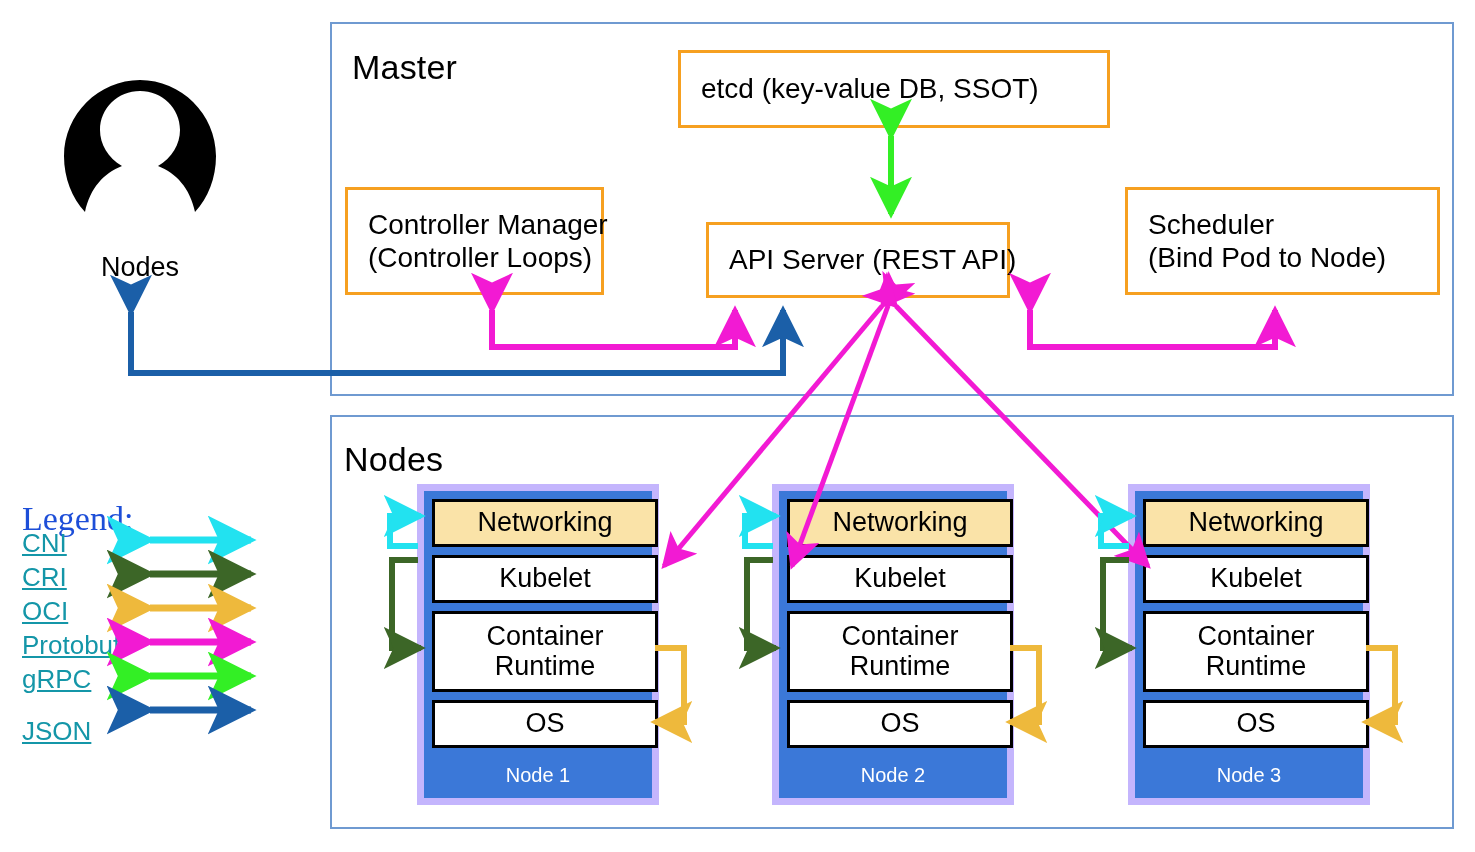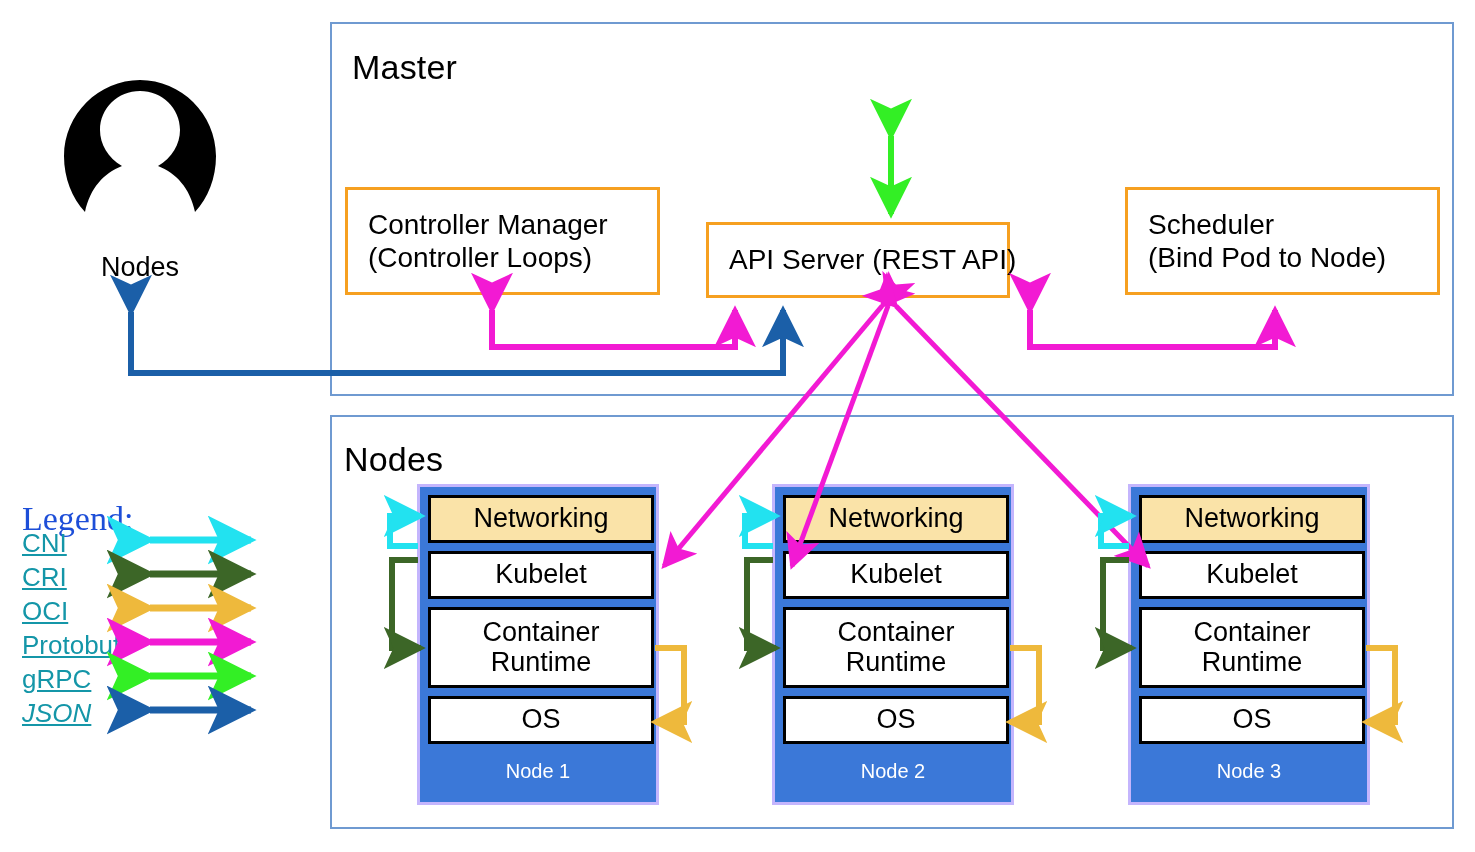--- a/index.html
+++ b/index.html
@@ -14,21 +14,21 @@
   
   .mbox{position:absolute;border:3px solid #f6a020;background:#ffffff;
         display:flex;align-items:center;padding-left:20px;box-sizing:border-box;}
   .mbox .lbl{font-size:28px;line-height:1.18;color:#000;white-space:pre;}
 
   
   .user-ico{position:absolute;}
   .user-cap{position:absolute;font-size:27px;text-align:center;}
 
   
-  .node{position:absolute;background:#3b78d8;border:3px solid #c4b5fd;box-sizing:border-box;}
+  .node{position:absolute;background:#3b78d8;border:7px solid #c4b5fd;box-sizing:border-box;}
   .layer{position:absolute;background:#ffffff;border:3px solid #000;box-sizing:border-box;
          display:flex;align-items:center;justify-content:center;text-align:center;}
   .layer.net{background:#fae3a8;}
   .layer span{font-size:27px;line-height:1.1;color:#000;}
   .node-name{position:absolute;width:100%;text-align:center;color:#ffffff;font-size:20px;}
 
   
   .legend-title{position:absolute;font-size:34px;color:#1d4ed8;font-family:Liberation Serif, serif;}
   .legend-item{position:absolute;font-size:26px;color:#1496a8;text-decoration:underline;
                text-decoration-color:#1496a8;white-space:nowrap;}
@@ -48,22 +48,25 @@
                C 102 13 120 30 120 52 C 120 66 112 80 98 88
                C 116 95 130 110 135 134
                C 148 120 156 100 156 78 C 156 36 121 2 80 2 Z" fill="#000000"></path>
     </svg>
   </div>
   <div class="user-cap" style="left:60px;top:252px;width:160px;">Nodes</div>
 
   <div class="group-box" style="left:330px;top:22px;width:1120px;height:370px;"></div>
   <div class="group-title" style="left:352px;top:48px;text-align:center;">Master</div>
 
-
-  <div class="mbox" style="left:345px;top:187px;width:315px;height:108px;">
+  <div class="mbox" style="left:678px;top:50px;width:432px;height:78px;">
+    <span class="lbl">etcd (key-value DB, SSOT)</span>
+  </div>
+
+  <div class="mbox" style="left:345px;top:187px;width:259px;height:108px;">
     <span class="lbl">Controller Manager
 (Controller Loops)</span>
   </div>
 
   <div class="mbox" style="left:706px;top:222px;width:304px;height:76px;">
     <span class="lbl">API Server (REST API)</span>
   </div>
 
   <div class="mbox" style="left:1125px;top:187px;width:315px;height:108px;">
     <span class="lbl">Scheduler
@@ -124,21 +127,21 @@
     <div class="node-name" style="left:0;top:273px;">Node 3</div>
   </div>
 
   <div class="legend-title" style="left:22px;top:500px;">Legend:</div>
 
   <div class="legend-item" style="left:22px;top:528px;">CNI</div>
   <div class="legend-item" style="left:22px;top:562px;">CRI</div>
   <div class="legend-item" style="left:22px;top:596px;">OCI</div>
   <div class="legend-item" style="left:22px;top:630px;">Protobuf</div>
   <div class="legend-item" style="left:22px;top:664px;">gRPC</div>
-  <div class="legend-item" style="left:22px;top:698px;font-style:italic;">JSON</div>
+  <div class="legend-item" style="left:22px;top:716px;">JSON</div>
 
   <svg class="ov" viewBox="0 0 1475 852">
     <defs>
 
       <marker id="mH-mag" markerWidth="7" markerHeight="7" refX="6.2" refY="3.5" orient="auto" markerUnits="strokeWidth">
         <path d="M0,0 L7,3.5 L0,7 L1.6,3.5 Z" fill="#f21ad3"></path>
       </marker>
 
       <marker id="mH-cyan" markerWidth="7" markerHeight="7" refX="6.2" refY="3.5" orient="auto" markerUnits="strokeWidth">
         <path d="M0,0 L7,3.5 L0,7 L1.6,3.5 Z" fill="#22e2f0"></path>

